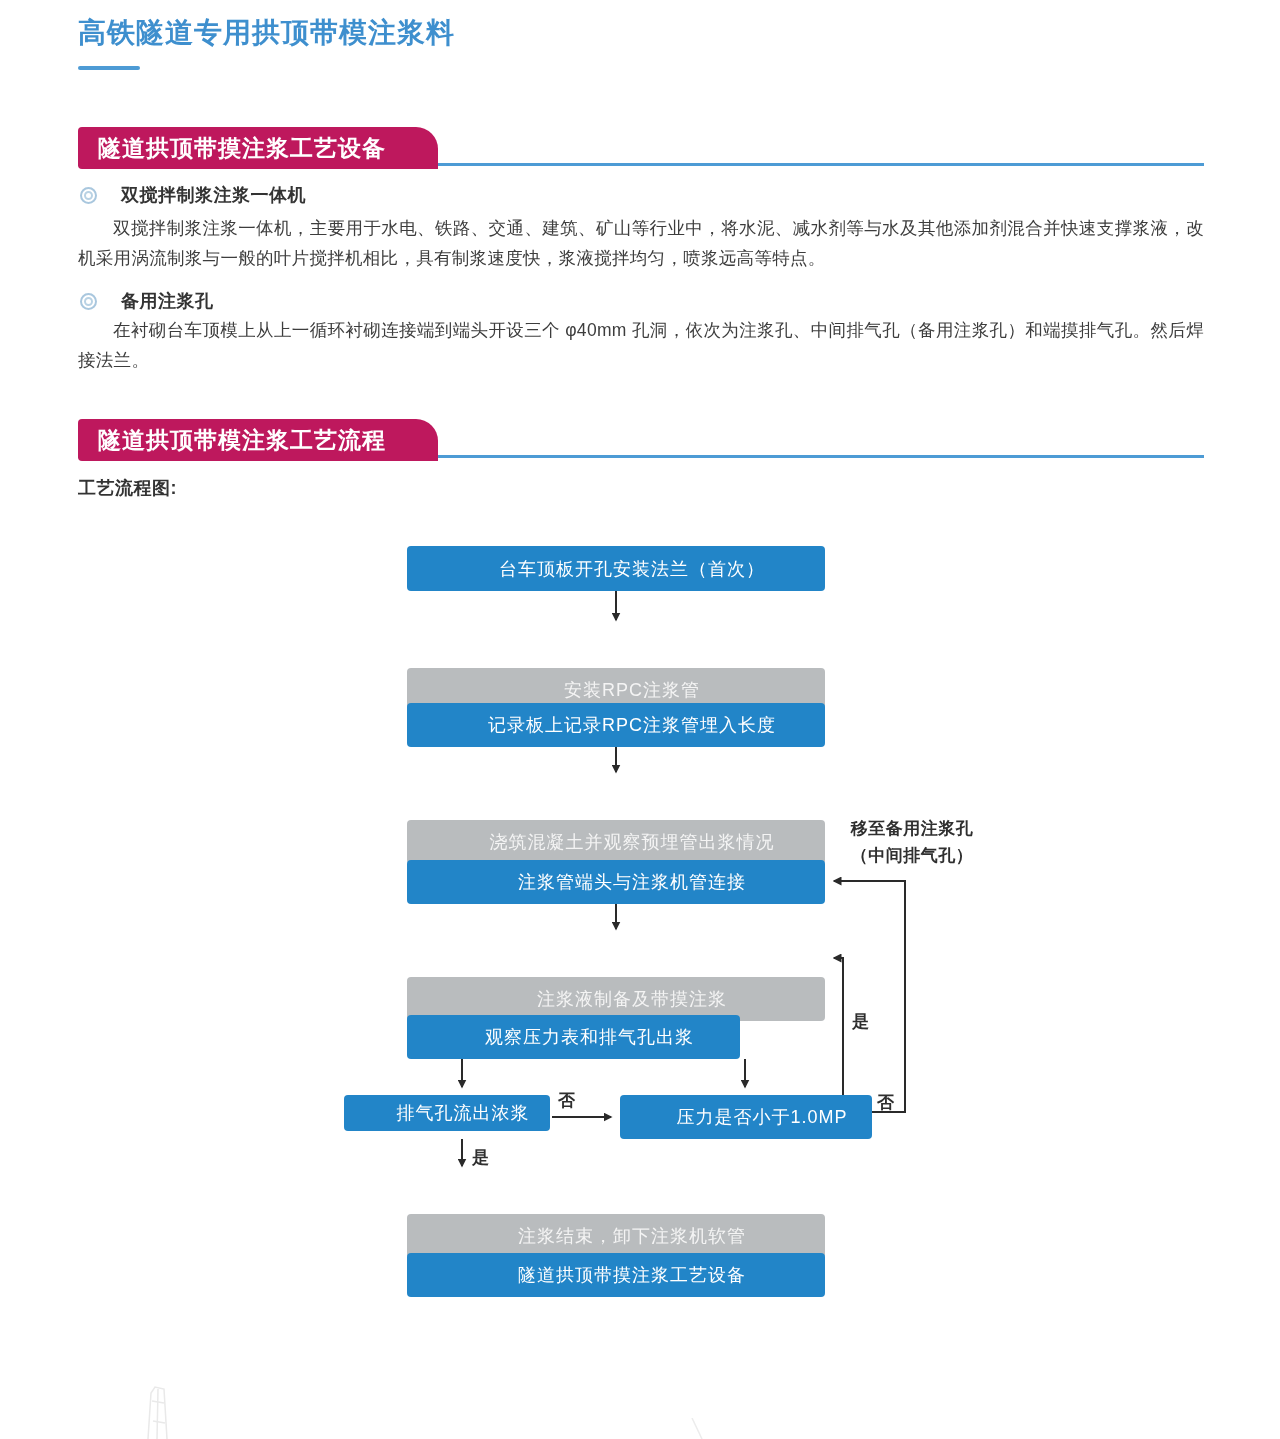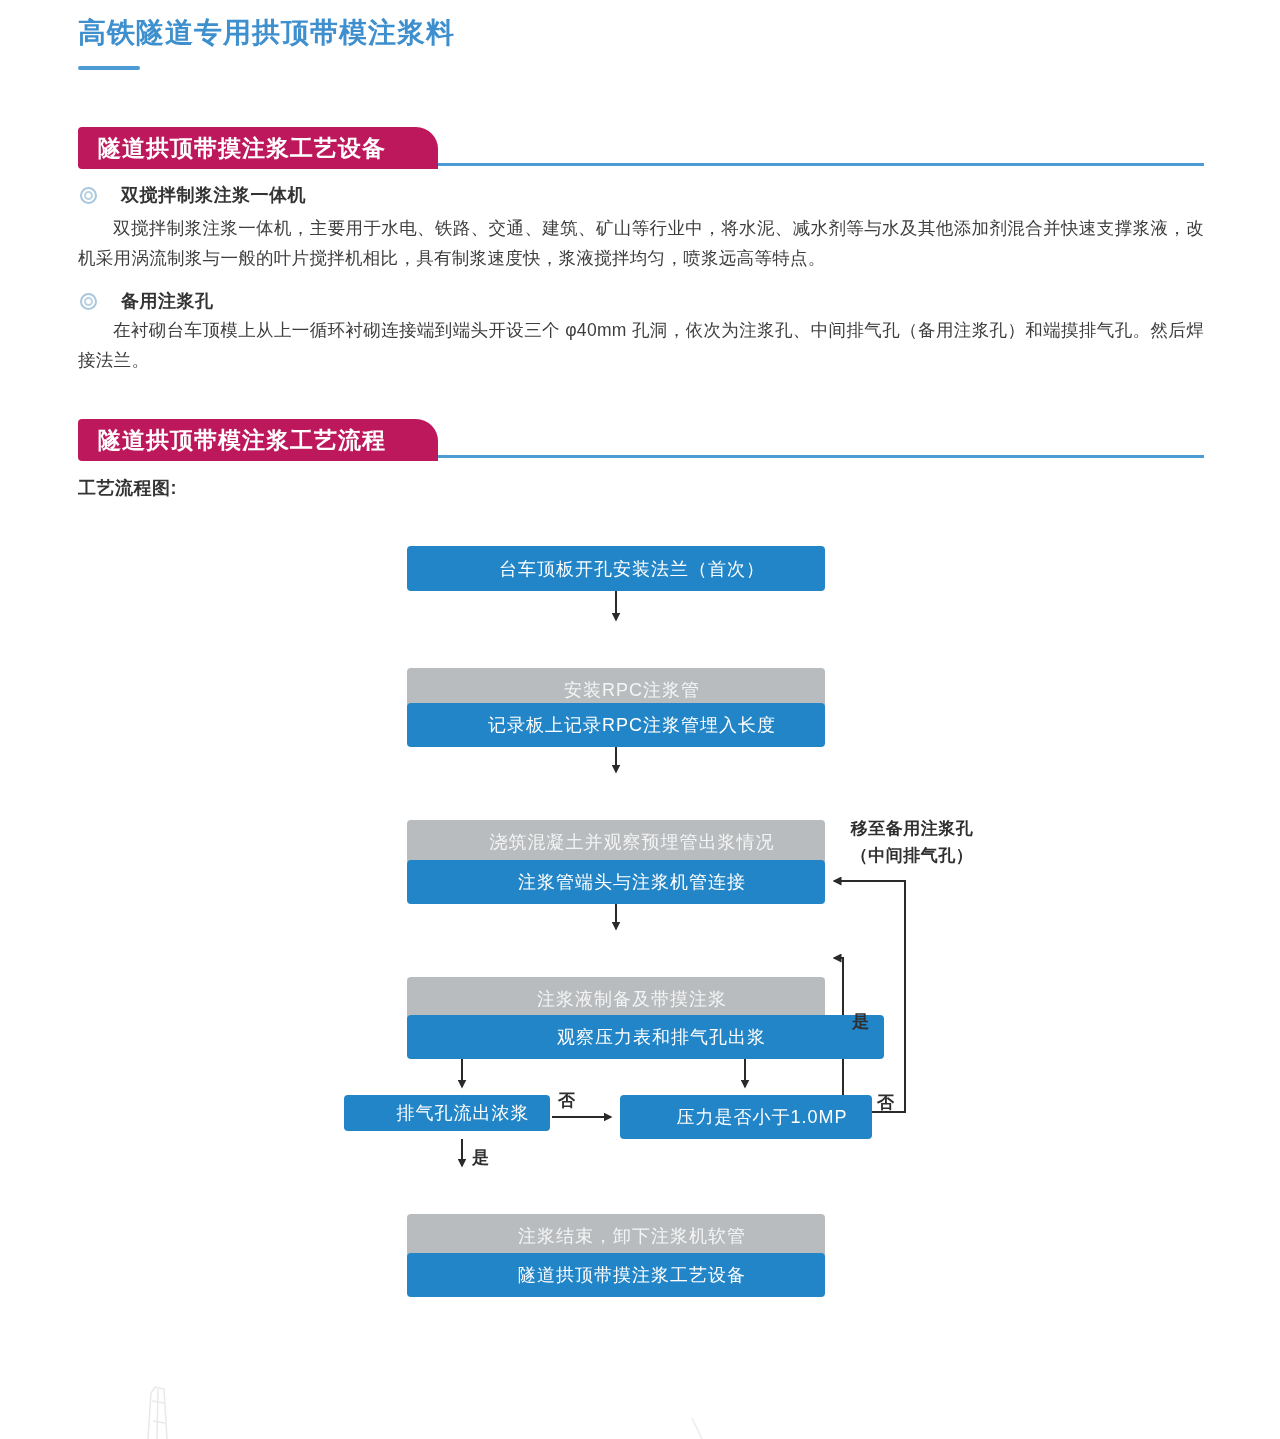--- a/index.html
+++ b/index.html
@@ -63,21 +63,21 @@
     box-sizing:border-box;text-align:center;padding-left:32px;
   }
   .node.blue{background:#2285c8;}
   .node.gray{background:#b9bcbe;color:#f4f4f4;margin-top:40px;}
   .n1 {left:407px;top:546px; width:418px;height:45px;}
   .n2 {left:407px;top:628px; width:418px;height:44px;}
   .n3 {left:407px;top:703px; width:418px;height:44px;}
   .n4 {left:407px;top:780px; width:418px;height:44px;}
   .n5 {left:407px;top:860px; width:418px;height:44px;}
   .n6 {left:407px;top:937px; width:418px;height:44px;}
-  .n7 {left:407px;top:1015px;width:477px;height:44px;}
+  .n7 {left:407px;top:1015px;width:333px;height:44px;}
   .n8 {left:344px;top:1095px;width:206px;height:36px;}
   .n9 {left:620px;top:1095px;width:252px;height:44px;}
   .n10{left:407px;top:1174px;width:418px;height:44px;}
   .n11{left:407px;top:1253px;width:418px;height:44px;}
   .edge-label{
     position:absolute;font-size:17px;font-weight:bold;color:#2f2f2f;
   }
   .lbl-no-1 {left:558px;top:1089px;}
   .lbl-yes-1{left:472px;top:1146px;}
   .lbl-yes-2{left:852px;top:1010px;}

